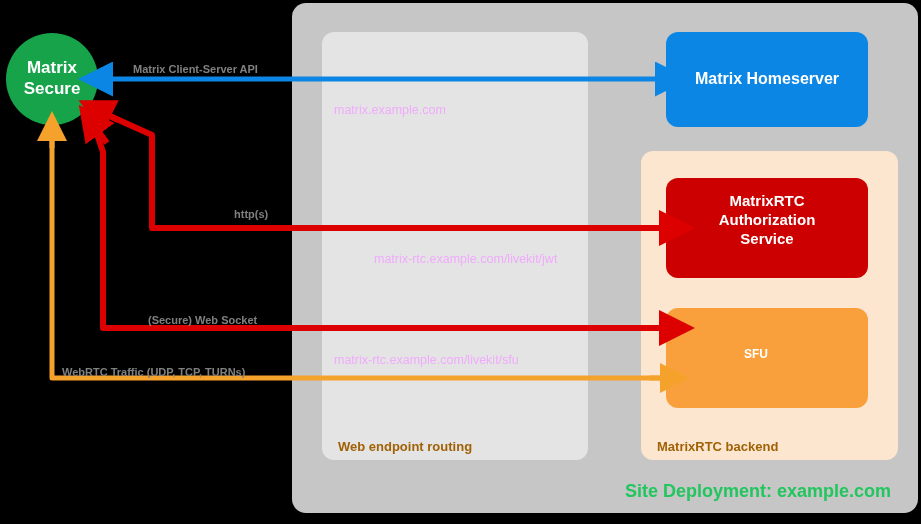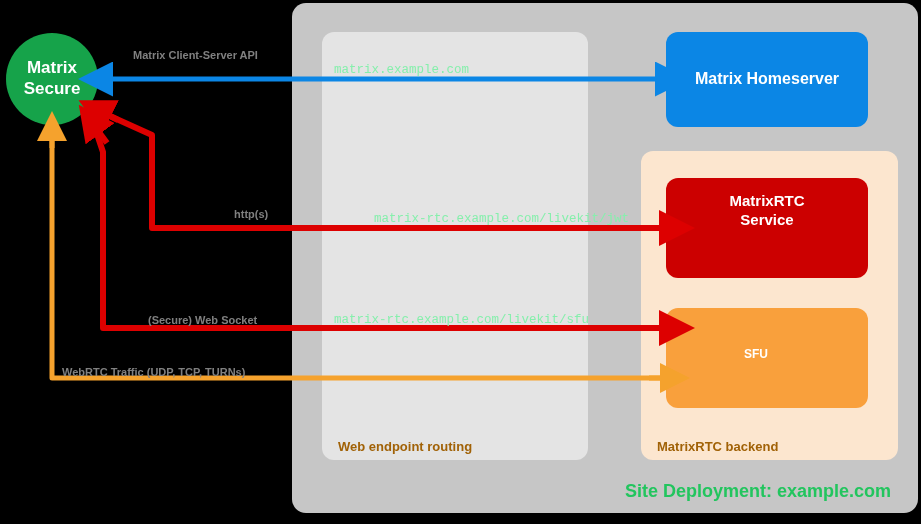--- a/index.html
+++ b/index.html
@@ -26,24 +26,25 @@
     position: absolute;
     color: #808080;
     font-weight: bold;
     font-size: 11px;
     font-family: "Liberation Sans", sans-serif;
     white-space: nowrap;
     letter-spacing: 0px;
   }
   .mono {
     position: absolute;
-    color: #86efac;
+    color: #f0abfc;
     font-size: 12.5px;
-    font-family: Liberation Mono, monospace;
+    font-family: Liberation Sans, sans-serif;
     white-space: nowrap;
+    margin-top: 40px;
   }
   .boxlabel {
     position: absolute;
     color: #ffffff;
     font-weight: bold;
     text-align: center;
     white-space: nowrap;
     line-height: 1.25;
   }
   .panel-label {
@@ -120,30 +121,31 @@
 
   <div class="boxlabel" style="left:7px; top:57px; width:90px; font-size:17px;">
     <div>Matrix</div>
     <div>Secure</div>
   </div>
 
   <div class="boxlabel" style="left:666px; top:69px; width:202px; font-size:16px;">Matrix Homeserver</div>
 
   <div class="boxlabel" style="left:666px; top:192px; width:202px; font-size:15px;">
     <div>MatrixRTC</div>
+    <div>Authorization</div>
     <div>Service</div>
   </div>
 
   <div class="boxlabel" style="left:666px; top:347px; width:180px; font-size:12px;">SFU</div>
 
   <div class="mono" style="left:334px; top:63px;">matrix.example.com</div>
   <div class="mono" style="left:334px; top:212px;padding-left:40px;">matrix-rtc.example.com/livekit/jwt</div>
   <div class="mono" style="left:334px; top:313px;">matrix-rtc.example.com/livekit/sfu</div>
 
-  <div class="lbl" style="left:133px; top:49px;text-align:right;">Matrix Client-Server API</div>
+  <div class="lbl" style="left:133px; top:63px;text-align:right;">Matrix Client-Server API</div>
   <div class="lbl" style="left:234px; top:208px;">http(s)</div>
   <div class="lbl" style="left:148px; top:314px;">(Secure) Web Socket</div>
   <div class="lbl" style="left:62px; top:366px;">WebRTC Traffic (UDP, TCP, TURNs)</div>
 
   <div class="panel-label" style="left:338px; top:439px;">Web endpoint routing</div>
   <div class="panel-label" style="left:657px; top:439px;">MatrixRTC backend</div>
   <div class="site-label" style="left:625px; top:481px;">Site Deployment: example.com</div>
 
 </div>
 

